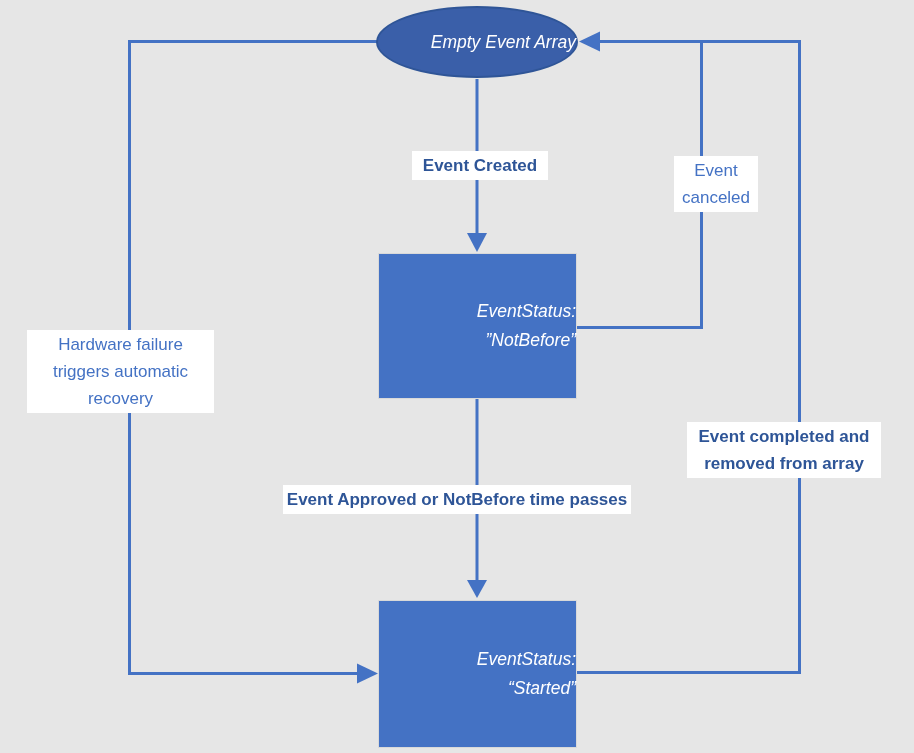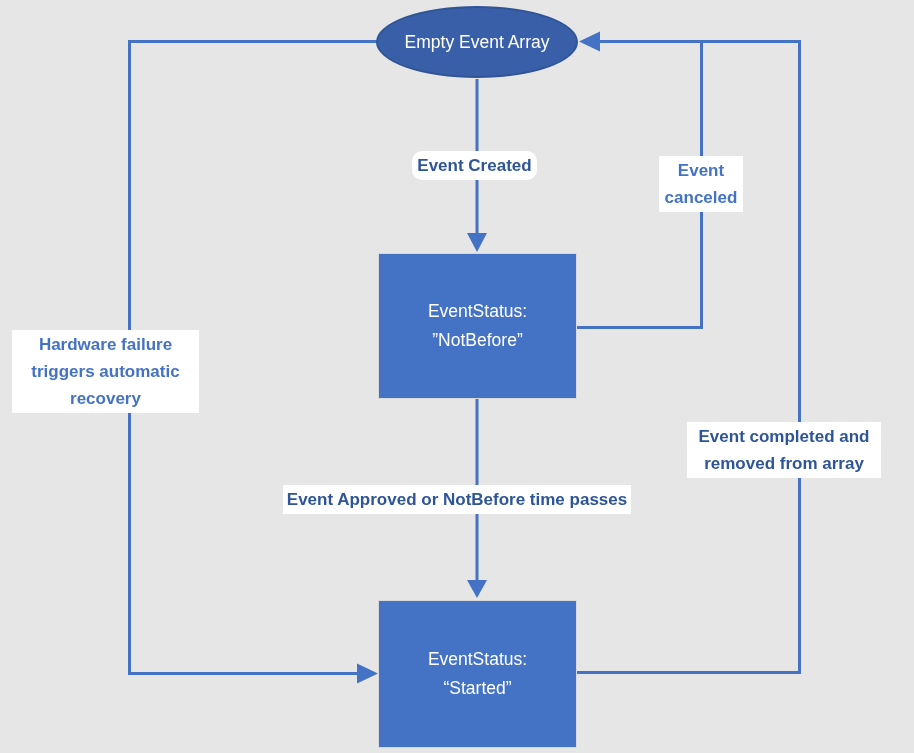--- a/index.html
+++ b/index.html
@@ -34,26 +34,27 @@
     stroke-width:3;
   }
   .arrowhead{
     fill:var(--line);
     stroke:none;
   }
   .node{
     position:absolute;
     display:flex;
     flex-direction:column;
-    align-items:center;
+    align-items:flex-end;
     justify-content:center;
     text-align:center;
     color:var(--node-text);
     font-size:17.5px;
     line-height:29px;
+    font-style:italic;
   }
   .node.rect{
     background:var(--node-fill);
     border:1px solid var(--node-border);
     box-sizing:border-box;
   }
   .node.ellipse{
     background:var(--ellipse-fill);
     border:2px solid var(--ellipse-border);
     border-radius:50%;
@@ -66,29 +67,30 @@
     font-size:17px;
     line-height:27px;
     padding:1px 2px;
     box-sizing:border-box;
   }
   .edge-label.bold{
     font-weight:bold;
     color:var(--label-bold-text);
   }
   .edge-label.regular{
-    font-weight:bold;
+    font-weight:normal;
     color:var(--label-regular-text);
+    margin-left:15px;
   }
   
   #node-empty{left:376px;top:6px;width:202px;height:72px;}
   #node-scheduled{left:378px;top:253px;width:199px;height:146px;}
   #node-started{left:378px;top:600px;width:199px;height:148px;}
   
-  #label-created{left:412px;top:151px;width:125px;border-radius:10px;}
+  #label-created{left:412px;top:151px;width:136px;}
   #label-canceled{left:659px;top:156px;width:84px;}
   #label-hardware{left:12px;top:330px;width:187px;}
   #label-approved{left:283px;top:485px;width:348px;}
   #label-completed{left:687px;top:422px;width:194px;}
 </style>
 </head>
 <body>
 
 <div class="canvas">
 

